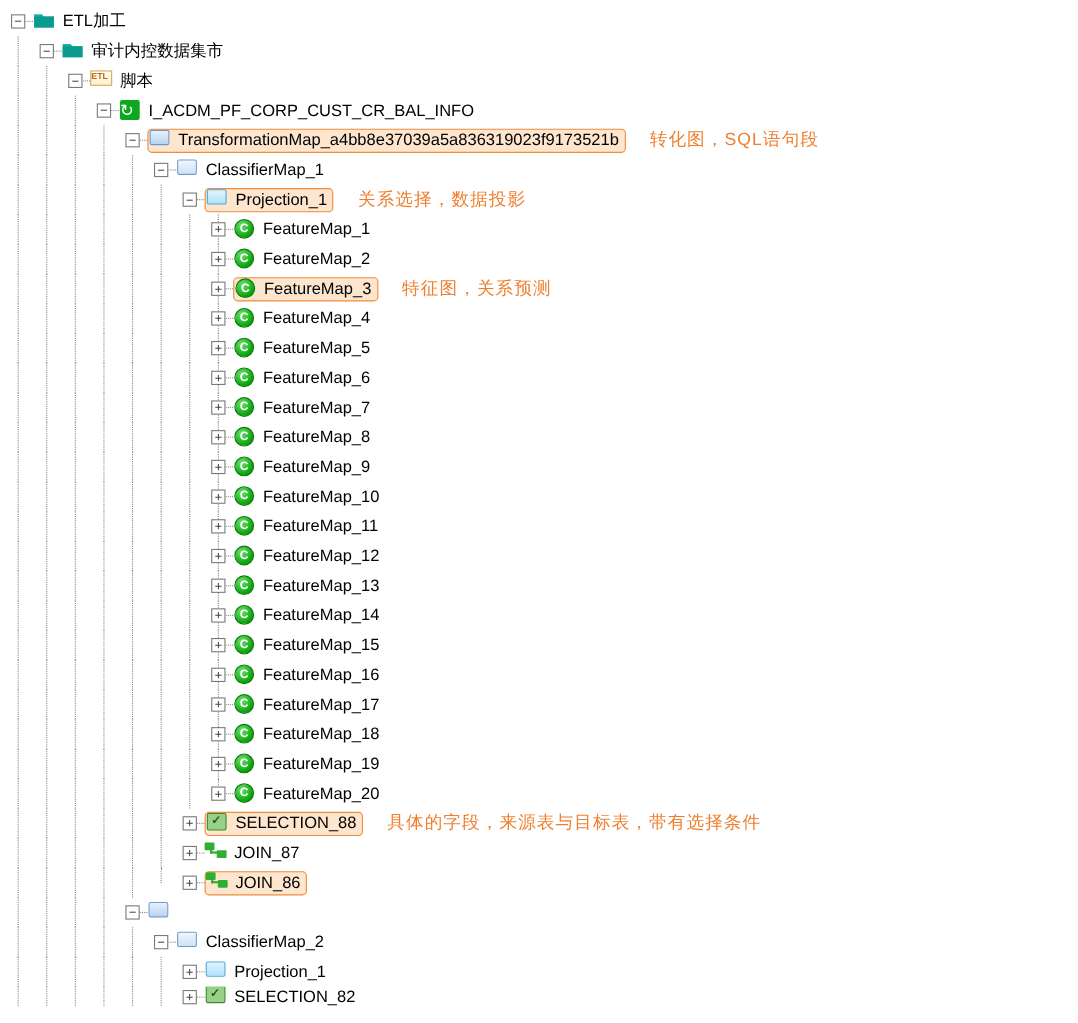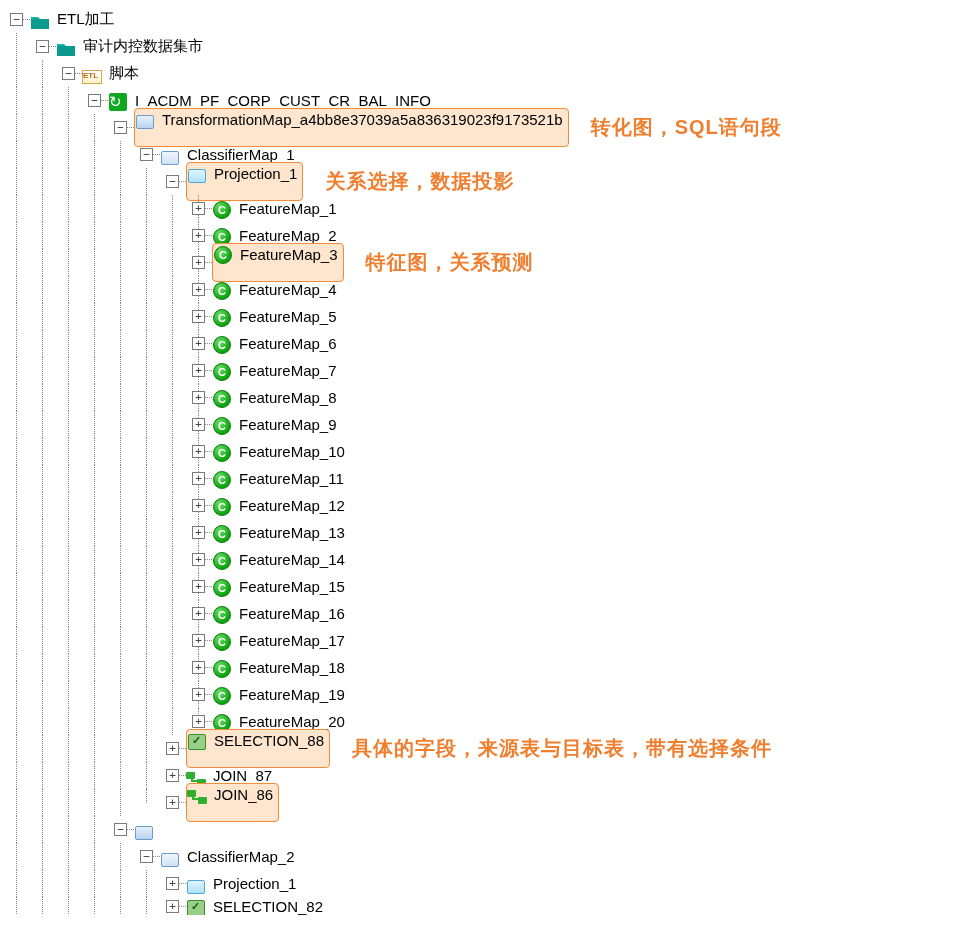--- a/index.html
+++ b/index.html
@@ -68,42 +68,41 @@
     top: 7px;
     z-index: 2;
     cursor: pointer;
     font-family: monospace;
   }
   .icon {
     width: 20px;
     height: 20px;
     margin: 0 4px 0 0;
     display: inline-flex;
-    align-items: flex-end;
+    align-items: flex-start;
     justify-content: center;
     flex: 0 0 20px;
   }
   .label {
     padding: 1px 3px;
     text-align: right;
   }
   .hl-wide {
     background: #fde5ce;
     border: 1px solid #f08c3a;
     border-radius: 4px;
-    padding: 0 2px 17px 0;
+    padding: 0 2px 0 0;
     display: inline-flex;
     align-items: center;
   }
   .annot {
     color: #ef7f2e;
-    font-size: 20px;
+    font-size: 16px;
     margin-left: 22px;
     letter-spacing: 1px;
-    font-weight: bold;
   }
   
   .ic-folder-teal svg rect { fill:#0b9b8e; }
   .ic-folder-teal svg path { fill:#12b3a4; }
   .ic-etl {
     background: linear-gradient(#fff,#fff0c8);
     border:1px solid #d6a94d;
     font-size:8px; font-weight:bold; color:#b86c17;
     width:20px; height:14px;
   }

